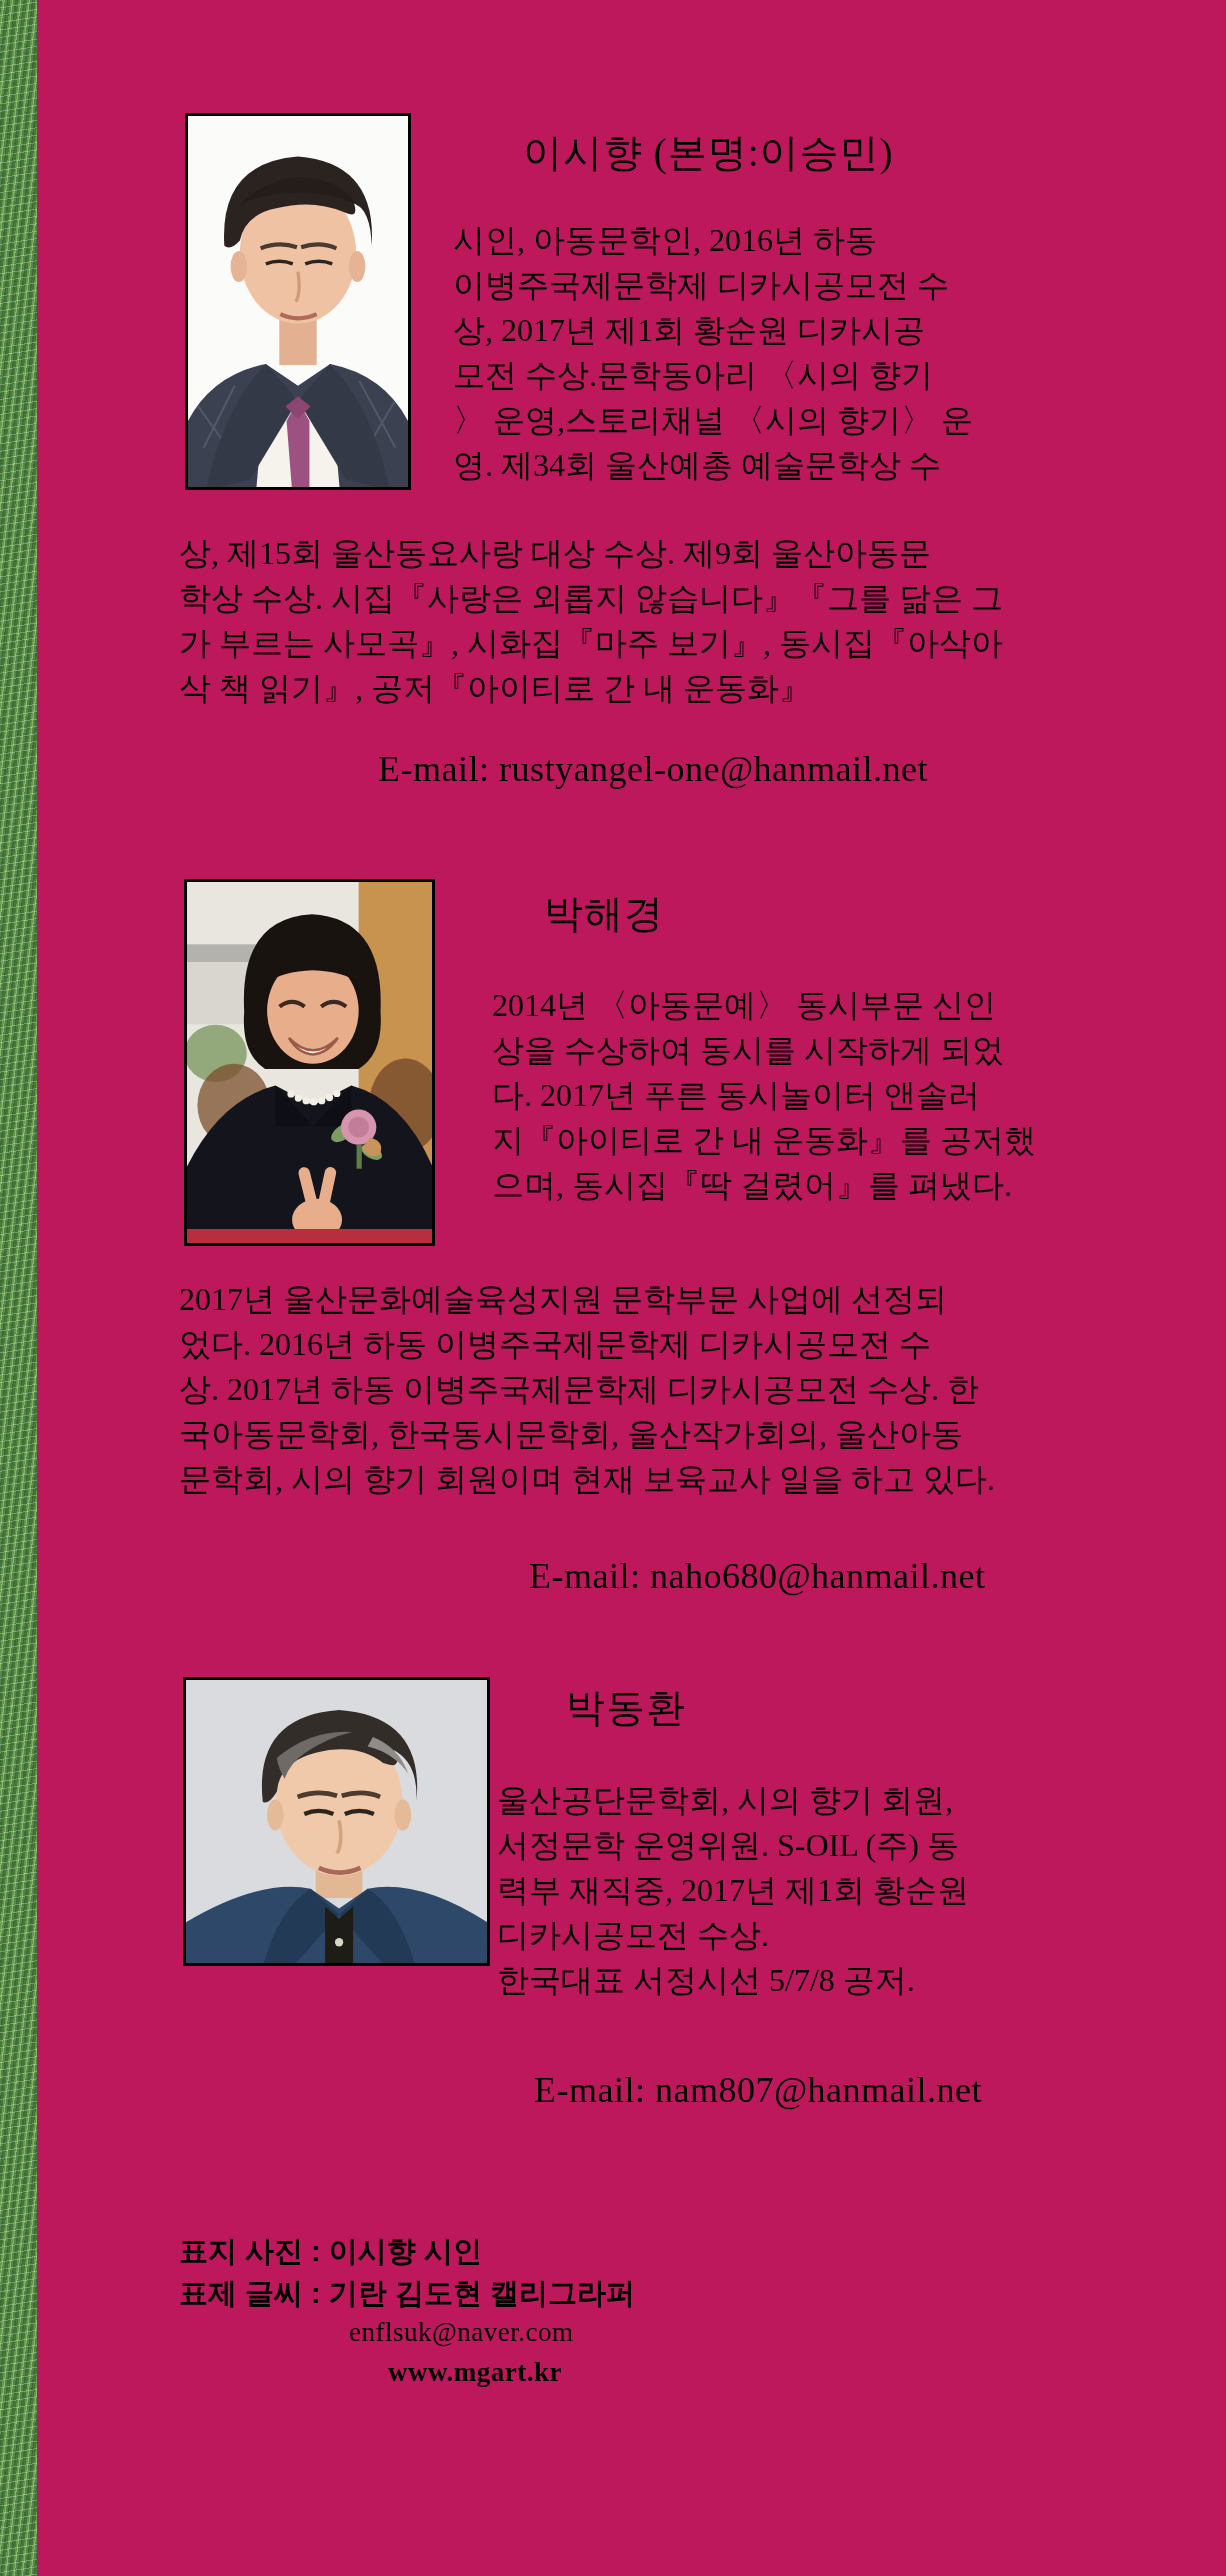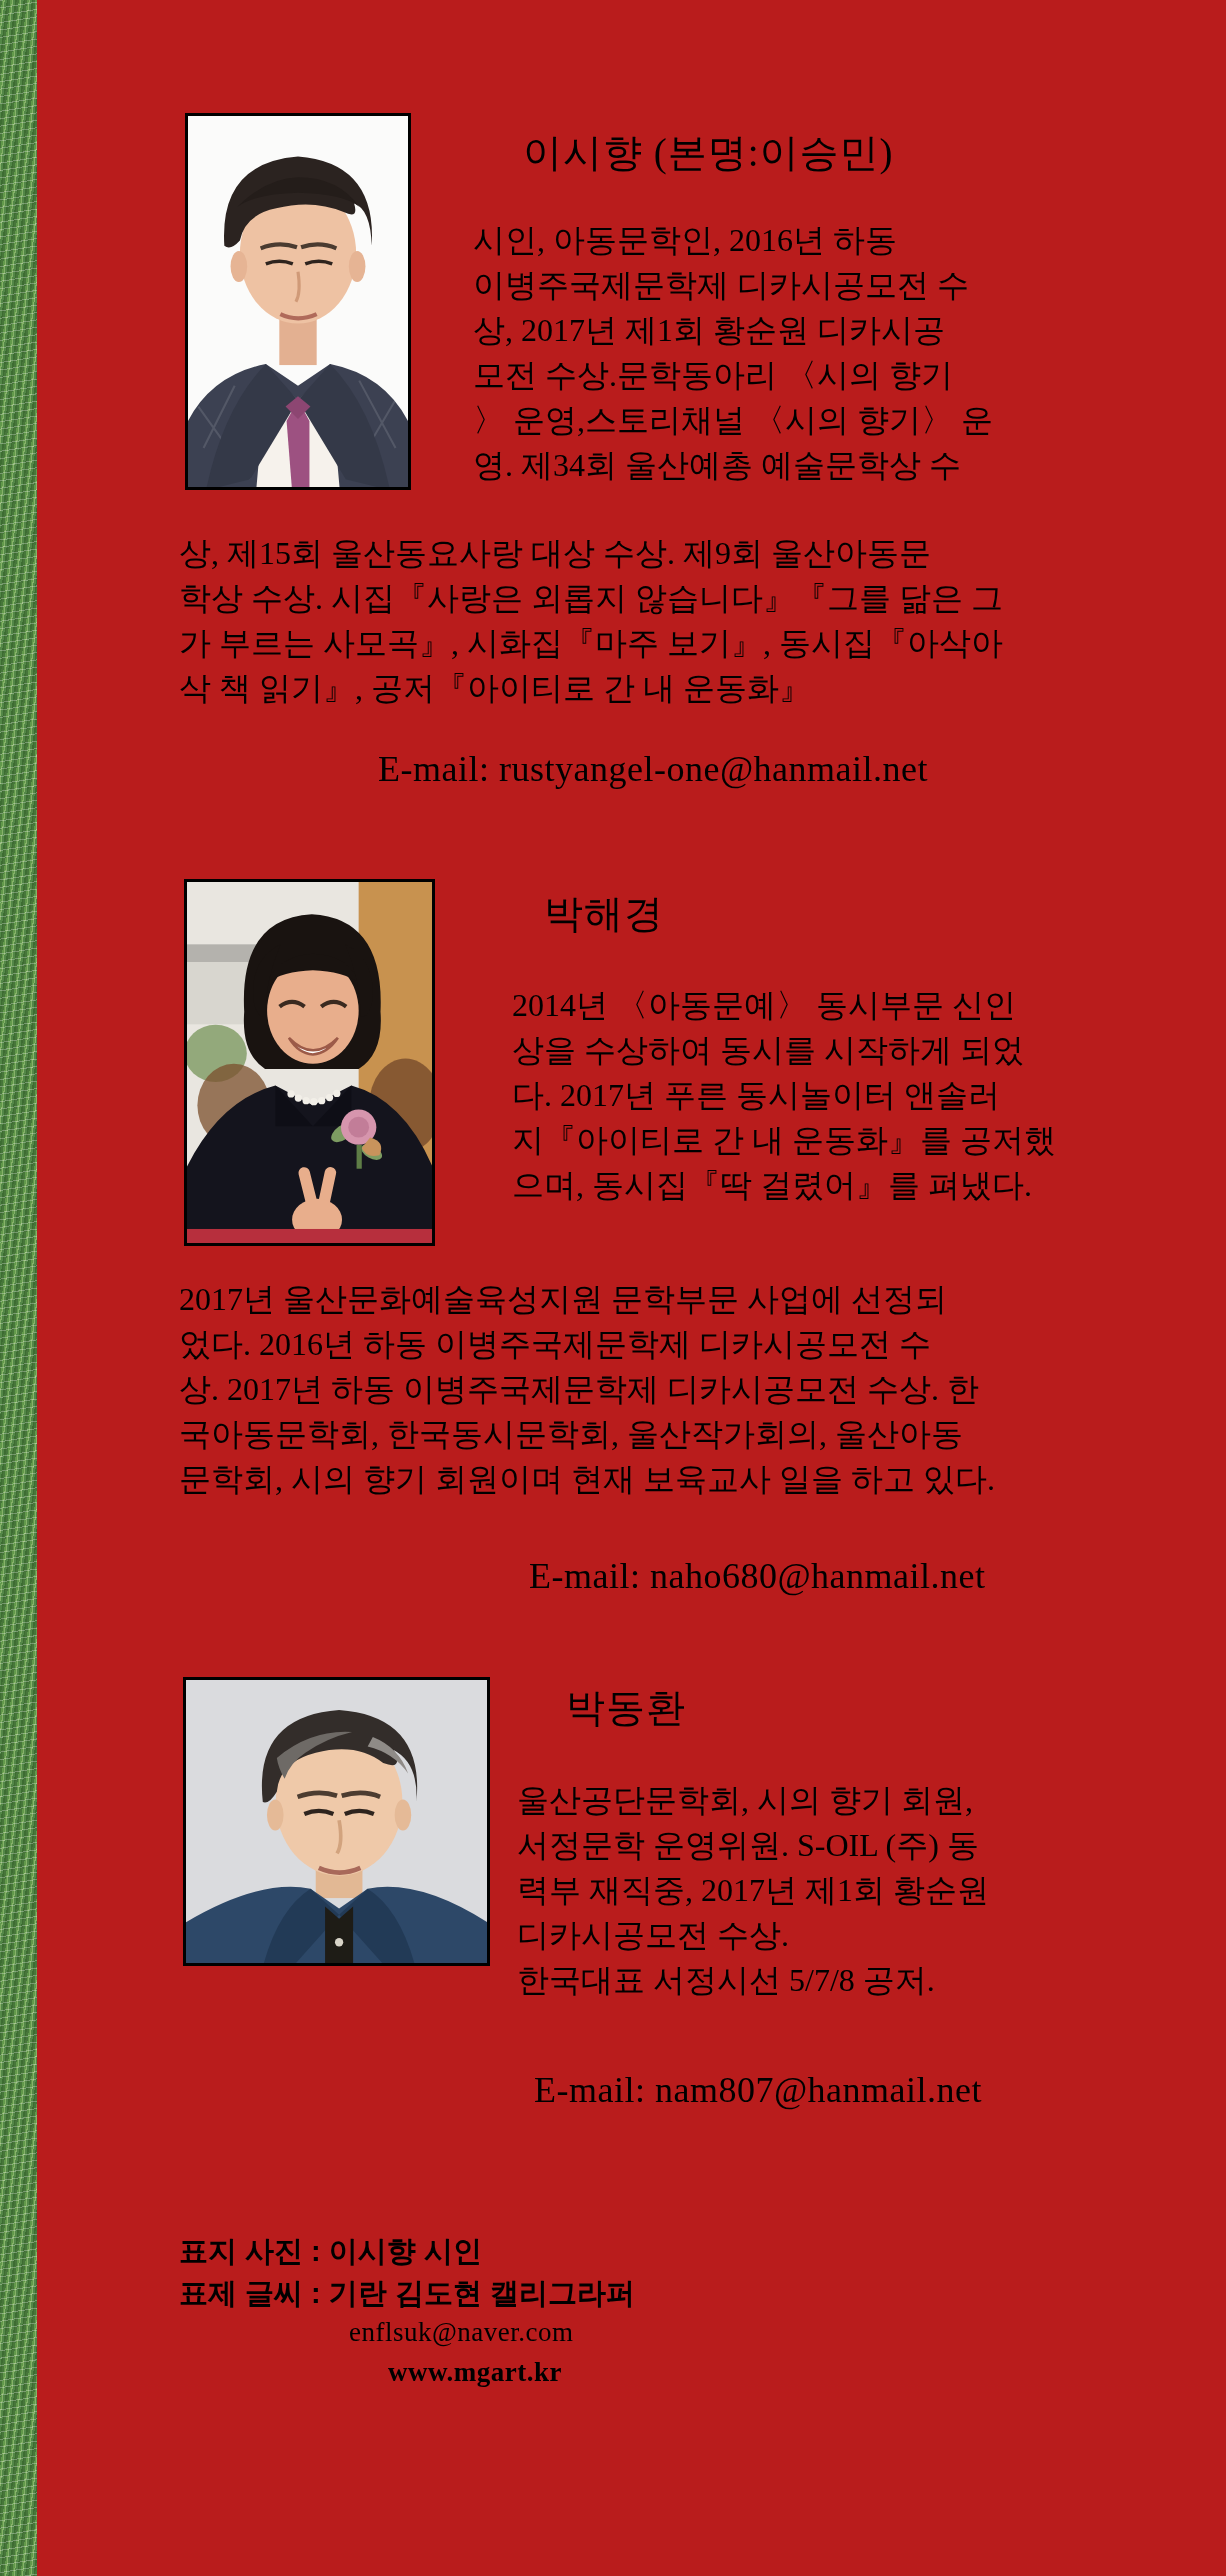--- a/index.html
+++ b/index.html
@@ -1,20 +1,20 @@
 <!DOCTYPE html>
 <html style="font-size:8.3px"><head>
 <meta charset="utf-8">
 <style>
   html, body { margin: 0; padding: 0; background: #ffffff; }
   .page {
     position: relative;
     width: 1227px;
     height: 2576px;
-    background: #b91c1c;
+    background: #be185d;
     overflow: hidden;
     font-family: "Liberation Serif", "DejaVu Serif", serif;
     color: #000000;
   }
   
   .grass {
     position: absolute;
     left: 0; top: 0;
     width: 37px; height: 100%;
     background:
@@ -38,21 +38,21 @@
     letter-spacing: 1px;
     white-space: nowrap;
   }
   .bio {
     position: absolute;
     font-size: 32px;
     line-height: 45px;
     white-space: pre-line;
     letter-spacing: 0px;
   }
-  .bio.col { width: 706px; margin-left: 20px; }
+  .bio.col { width: 706px; }
   .bio.full { width: 971px; margin-top: 31px; }
   .email {
     position: absolute;
     font-size: 36px;
     letter-spacing: 0.5px;
     white-space: nowrap;
   }
   .credit {
     position: absolute;
     font-family: "Liberation Sans", "DejaVu Sans", sans-serif;

